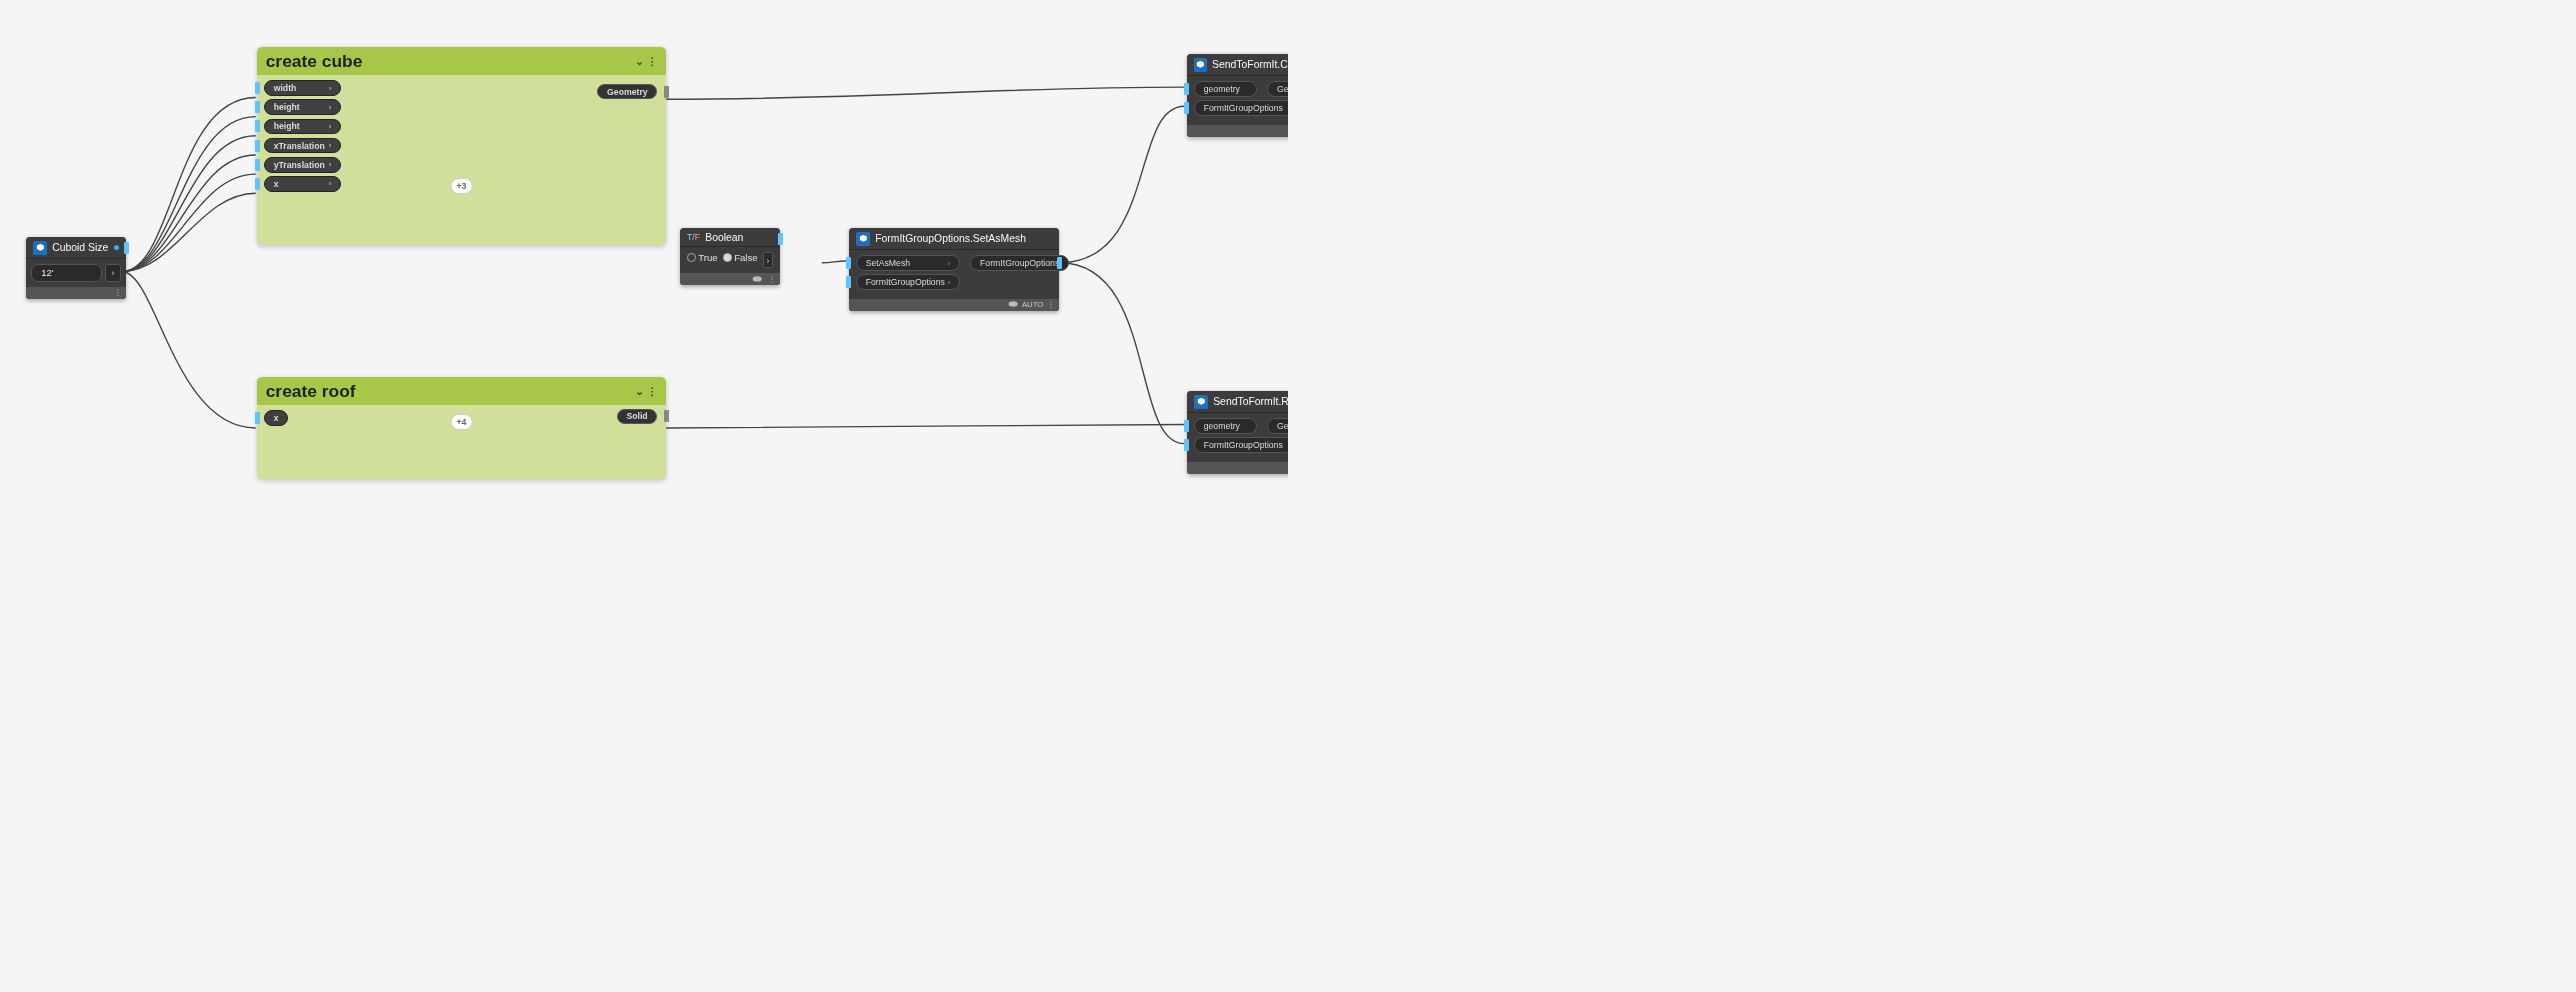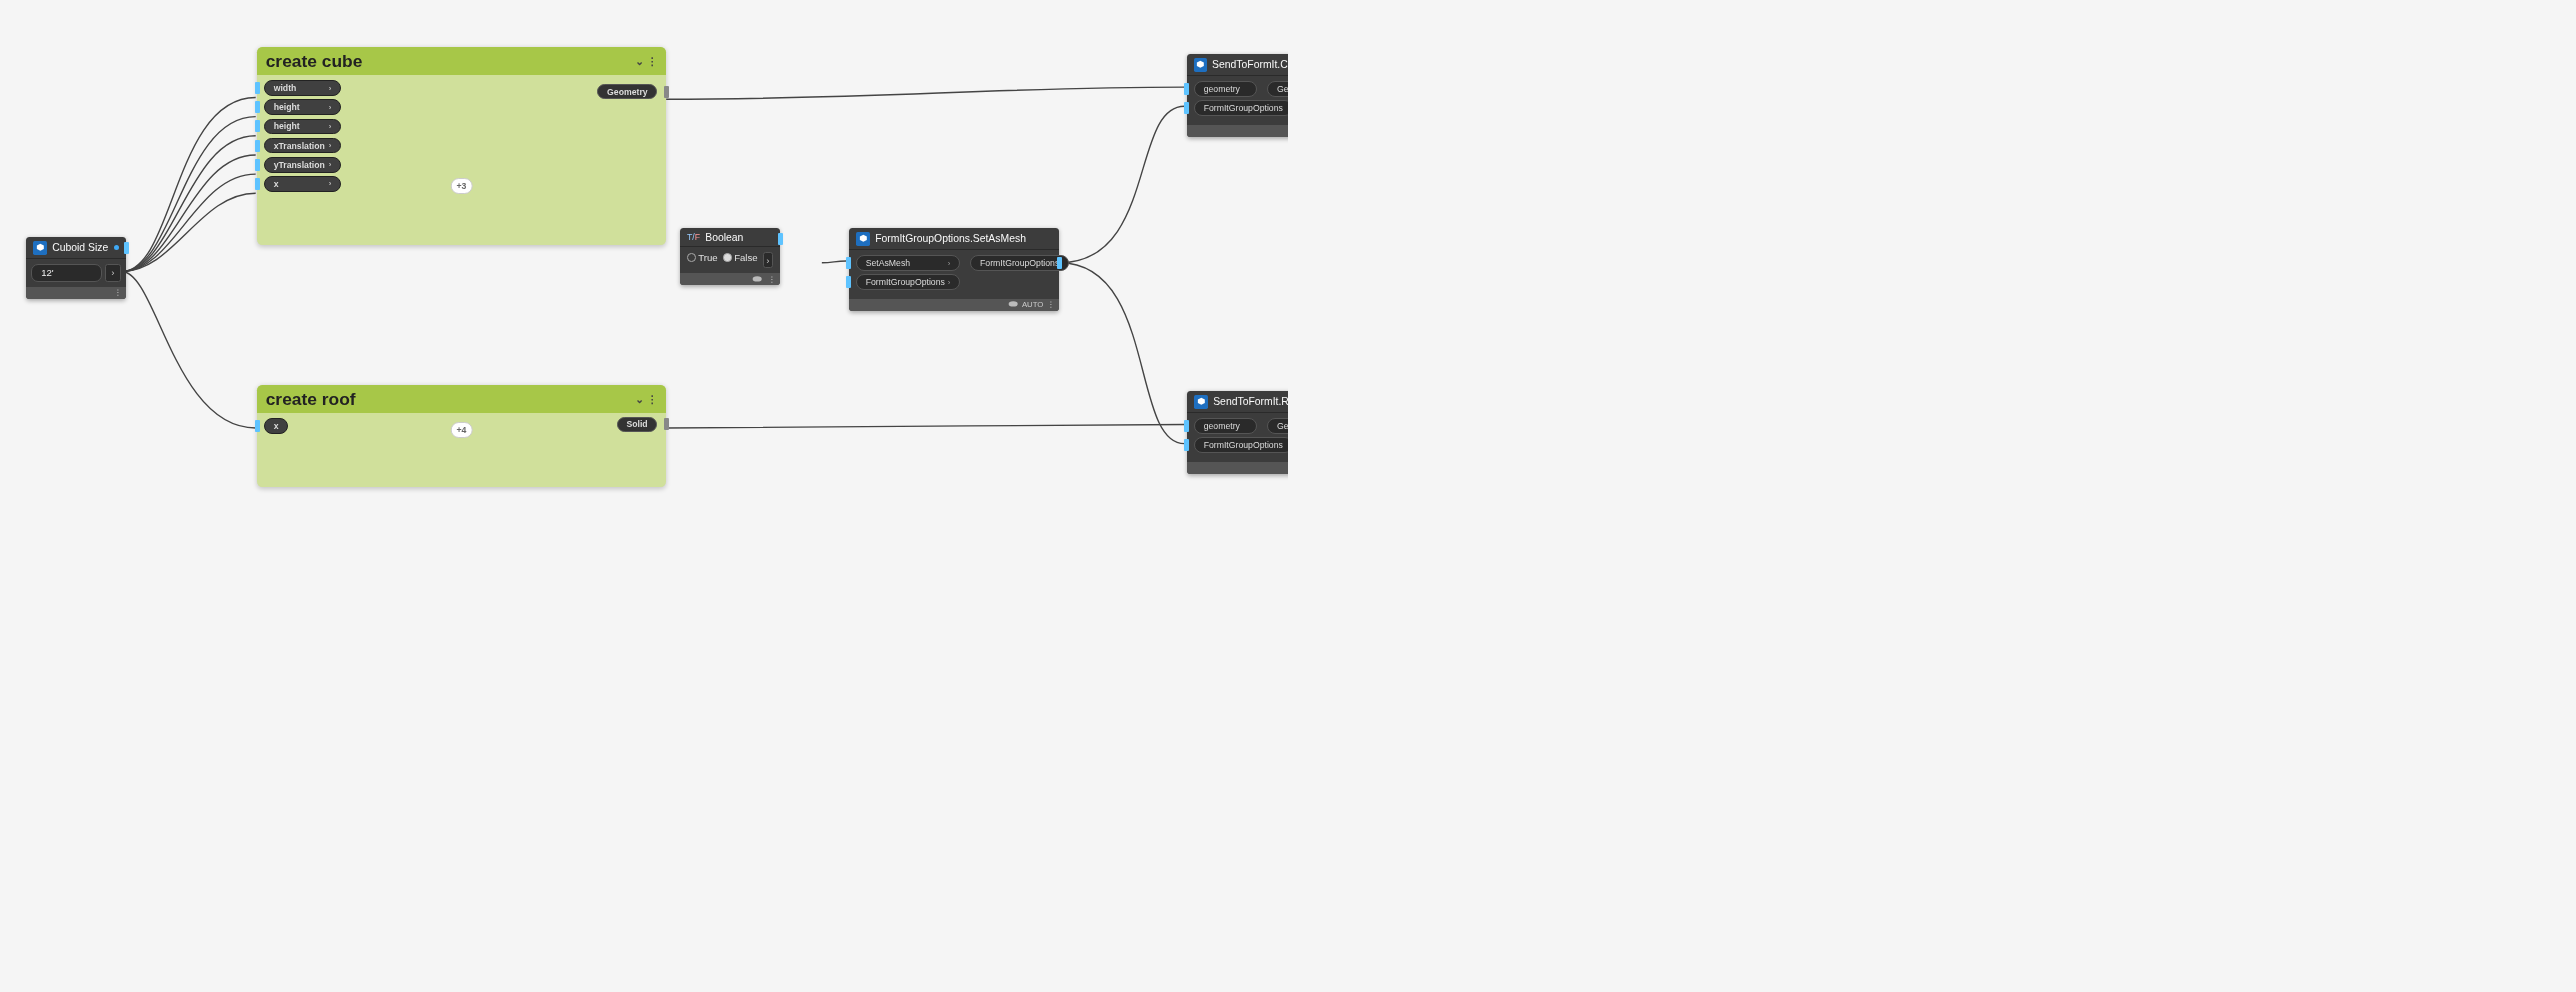--- a/index.html
+++ b/index.html
@@ -114,21 +114,21 @@
   .gout .rslot{position:absolute;right:-11.3px;width:4.3px;height:12px;background:#888;border-radius:0.9px}
   .plusbadge{
     position:absolute;left:50%;transform:translateX(-50%);
     background:#fff;color:#666;border:0.9px solid #ccc;
     width:22.6px;height:15.7px;border-radius:8.7px;
     display:flex;align-items:center;justify-content:center;font-size:8.7px;
   }
 
   #gcube{left:257px;top:47px;width:409px;height:198px}
   #gcube .plusbadge{bottom:10.4px}
-  #groof{left:257px;top:385px;width:409px;height:102px}
+  #groof{left:257px;top:377px;width:409px;height:102px}
   #groof .plusbadge{bottom:10.4px}
 
   
   #boolnode{left:680px;top:228px;width:100px}
   #boolnode .body{padding:5.2px 7px;display:flex;align-items:flex-start;gap:5.2px;font-size:9.6px}
   #boolnode .radio{display:inline-flex;align-items:center;gap:2.6px;cursor:pointer}
   #boolnode .radio .r{width:8.7px;height:8.7px;border:0.9px solid #aaa;border-radius:50%;display:inline-block}
   #boolnode .radio.sel .r{background:#ddd}
   #boolnode .chev{
     margin-left:auto;width:14px;height:15.7px;background:#2a2a2a;border:0.9px solid #555;border-radius:2.6px;

